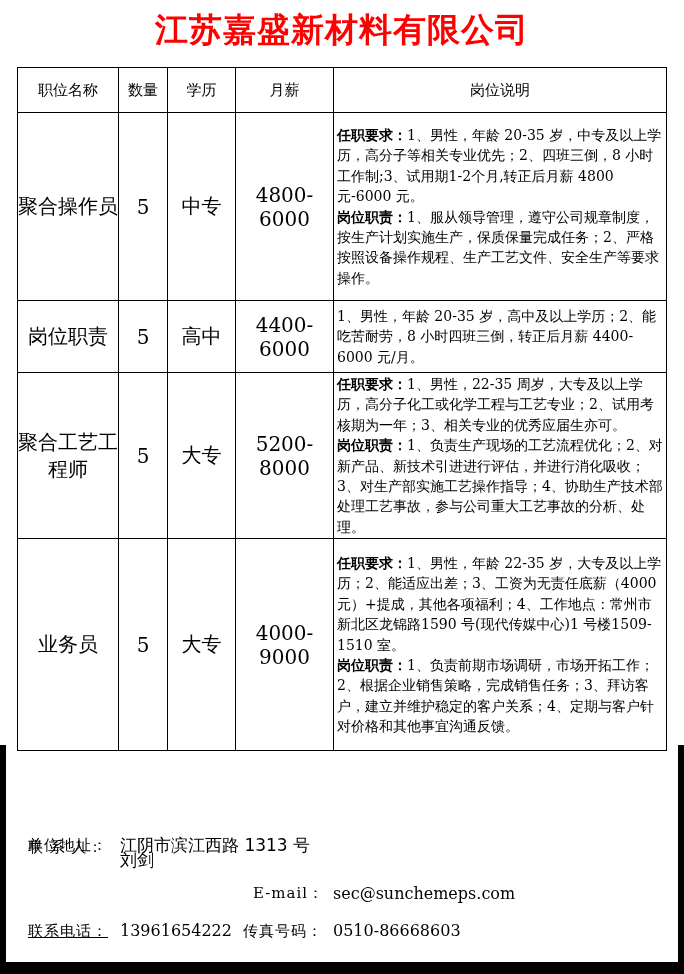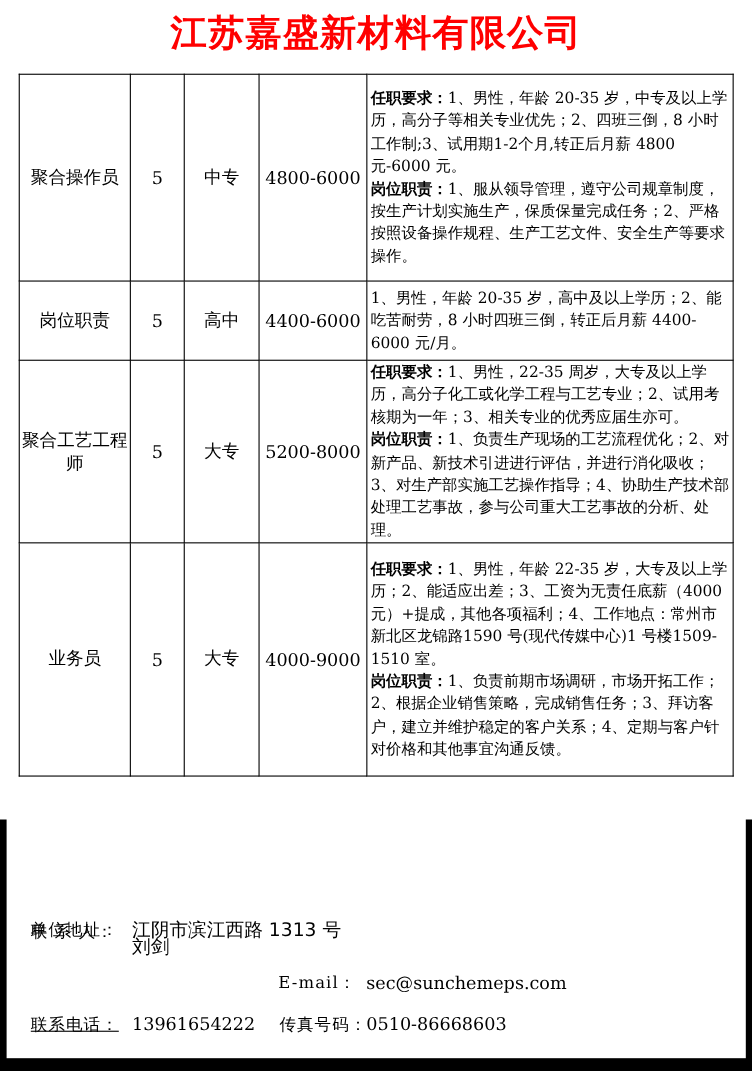--- a/index.html
+++ b/index.html
@@ -34,21 +34,21 @@
     border: 1px solid #000000;
     font-weight: normal;
   }
   th.hcell {
     font-size: 15px;
     font-weight: bold;
     text-align: center;
     vertical-align: middle;
   }
   td.ccell {
-    font-size: 16px;
+    font-size: 20px;
     text-align: center;
     vertical-align: middle;
   }
   td.dcell {
     font-size: 14px;
     line-height: 20.4px;
     text-align: left;
     vertical-align: middle;
     padding: 1px 3px;
   }
@@ -80,20 +80,27 @@
 
 <table class="jobs">
   <colgroup>
     <col style="width:101px">
       <col style="width:49px">
       <col style="width:68px">
       <col style="width:98px">
       <col style="width:333px">
   </colgroup>
   <tbody>
+      <tr class="hrow">
+    <th class="hcell">职位名称</th>
+    <th class="hcell">数量</th>
+    <th class="hcell">学历</th>
+    <th class="hcell">月薪</th>
+    <th class="hcell">岗位说明</th>
+  </tr>
 
   <tr class="row-0">
     <td class="ccell">聚合操作员</td>
     <td class="ccell">5</td>
     <td class="ccell">中专</td>
     <td class="ccell">4800-6000</td>
     <td class="dcell">
       <div class="seg"><b>任职要求：</b><span>1、男性，年龄 20-35 岁，中专及以上学历，高分子等相关专业优先；2、四班三倒，8 小时工作制;3、试用期1-2个月,转正后月薪 4800 元-6000 元。</span></div>
       <div class="seg"><b>岗位职责：</b><span>1、服从领导管理，遵守公司规章制度，按生产计划实施生产，保质保量完成任务；2、严格按照设备操作规程、生产工艺文件、安全生产等要求操作。</span></div>
     </td>
@@ -137,18 +144,18 @@
 <span class="footer-item footer-label" style="left:28px; top:836px;">单位地址：</span>
 <span class="footer-item footer-value-cn" style="left:120px; top:834px;">江阴市滨江西路 1313 号</span>
 
 <span class="footer-item footer-label" style="left:28px; top:838px;">联 系 人：</span>
 <span class="footer-item footer-value-cn" style="left:120px; top:849px;">刘剑</span>
 <span class="footer-item footer-label" style="left:253px; top:884px;">E-mail：</span>
 <span class="footer-item footer-value-num" style="left:333px; top:884px;">sec@sunchemeps.com</span>
 
 <span class="footer-item footer-label" style="left:28px; top:922px;text-decoration:underline;">联系电话：</span>
 <span class="footer-item footer-value-num" style="left:120px; top:921px;">13961654222</span>
-<span class="footer-item footer-label" style="left:254px; top:922px;">传真号码：</span>
+<span class="footer-item footer-label" style="left:243px; top:922px;">传真号码：</span>
 <span class="footer-item footer-value-num" style="left:333px; top:921px;">0510-86668603</span>
 
 <div class="edge-bar edge-left"></div>
 <div class="edge-bar edge-right"></div>
 <div class="edge-bar edge-bottom"></div>
 
 </body></html>

